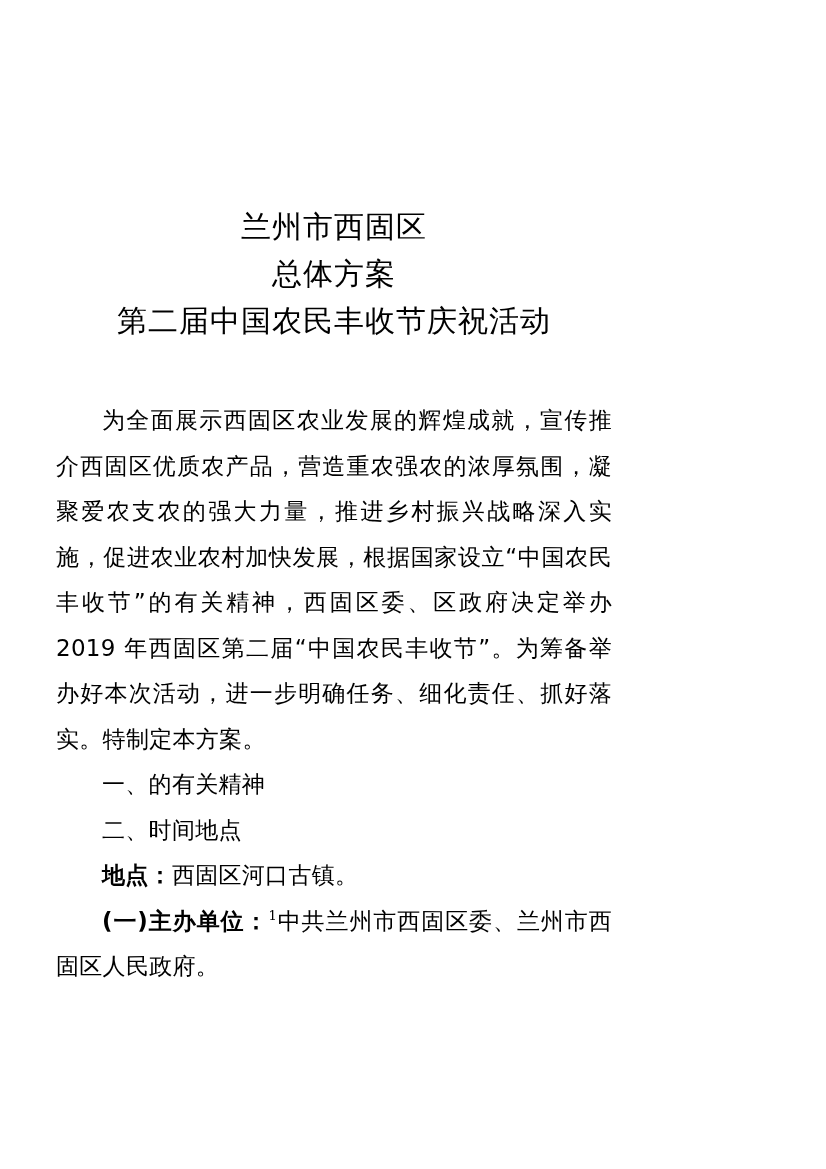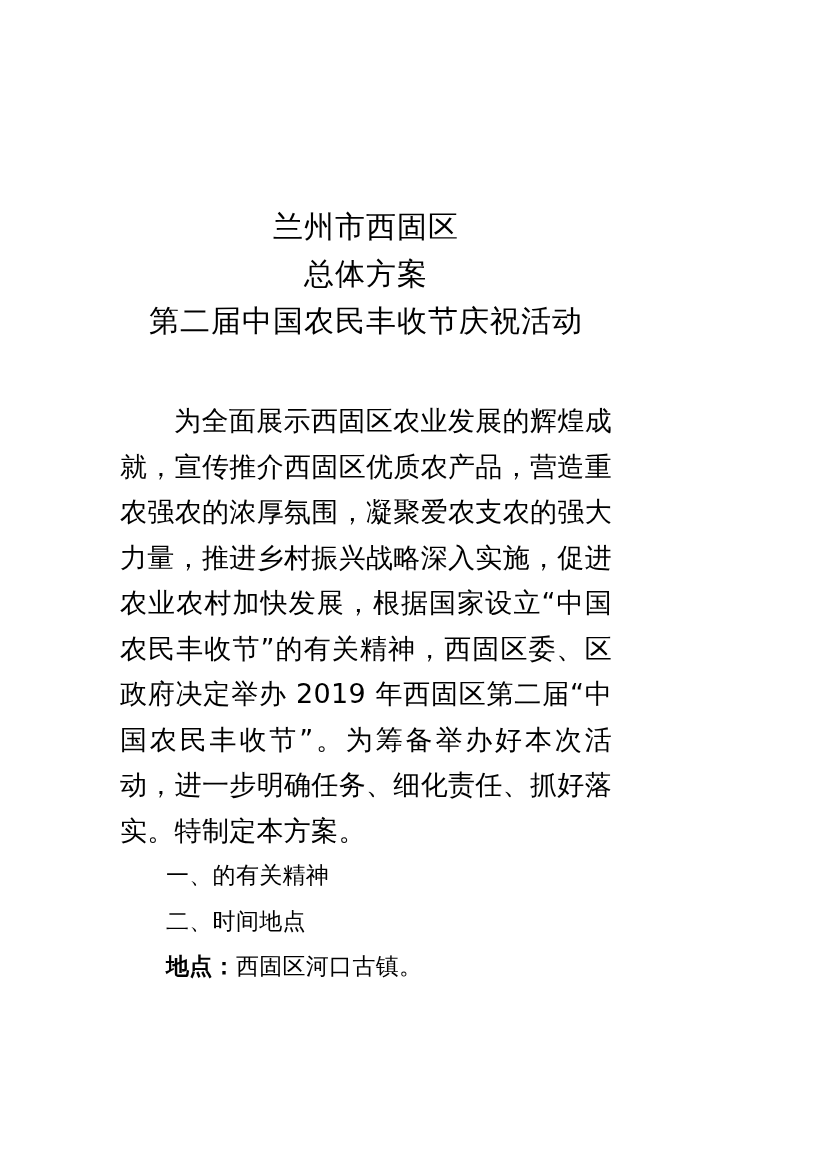--- a/index.html
+++ b/index.html
@@ -7,34 +7,34 @@
   body {
     width: 826px; height: 1169px;
     font-family: "DejaVu Sans", "Liberation Sans", sans-serif;
     color: #000000;
     -webkit-font-smoothing: antialiased;
   }
   .page {
     position: relative;
     width: 728px; height: 1169px;
     background: #ffffff;
-    padding: 203px 116px 0 120px;
+    padding: 203px 116px 0 56px;
     overflow: hidden;
   }
   .title {
     text-align: center;
     font-size: 30px;
     line-height: 47px;
     font-weight: 400;
     letter-spacing: 1px;
     white-space: nowrap;
   }
   .intro {
     margin-top: 54px;
-    font-size: 27px;
+    font-size: 23px;
     line-height: 45.5px;
     text-align: justify;
     text-justify: inter-ideograph;
     text-indent: 2em;
     letter-spacing: 0.3px;
   }
   .line {
     font-size: 23px;
     line-height: 45.5px;
     letter-spacing: 0.3px;
@@ -64,14 +64,15 @@
 
   <p class="line indent">一、的有关精神</p>
 
 
   <p class="line indent">二、时间地点</p>
 
 
   <p class="line indent"><span class="bold">地点：</span><span>西固区河口古镇。</span></p>
 
 
+  <p class="line indent justify"><span class="bold">(一)主办单位：</span><sup class="footnote-ref">1</sup><span>中共兰州市西固区委、兰州市西固区人民政府。</span></p>
 
 </div>
 
 </body></html>

